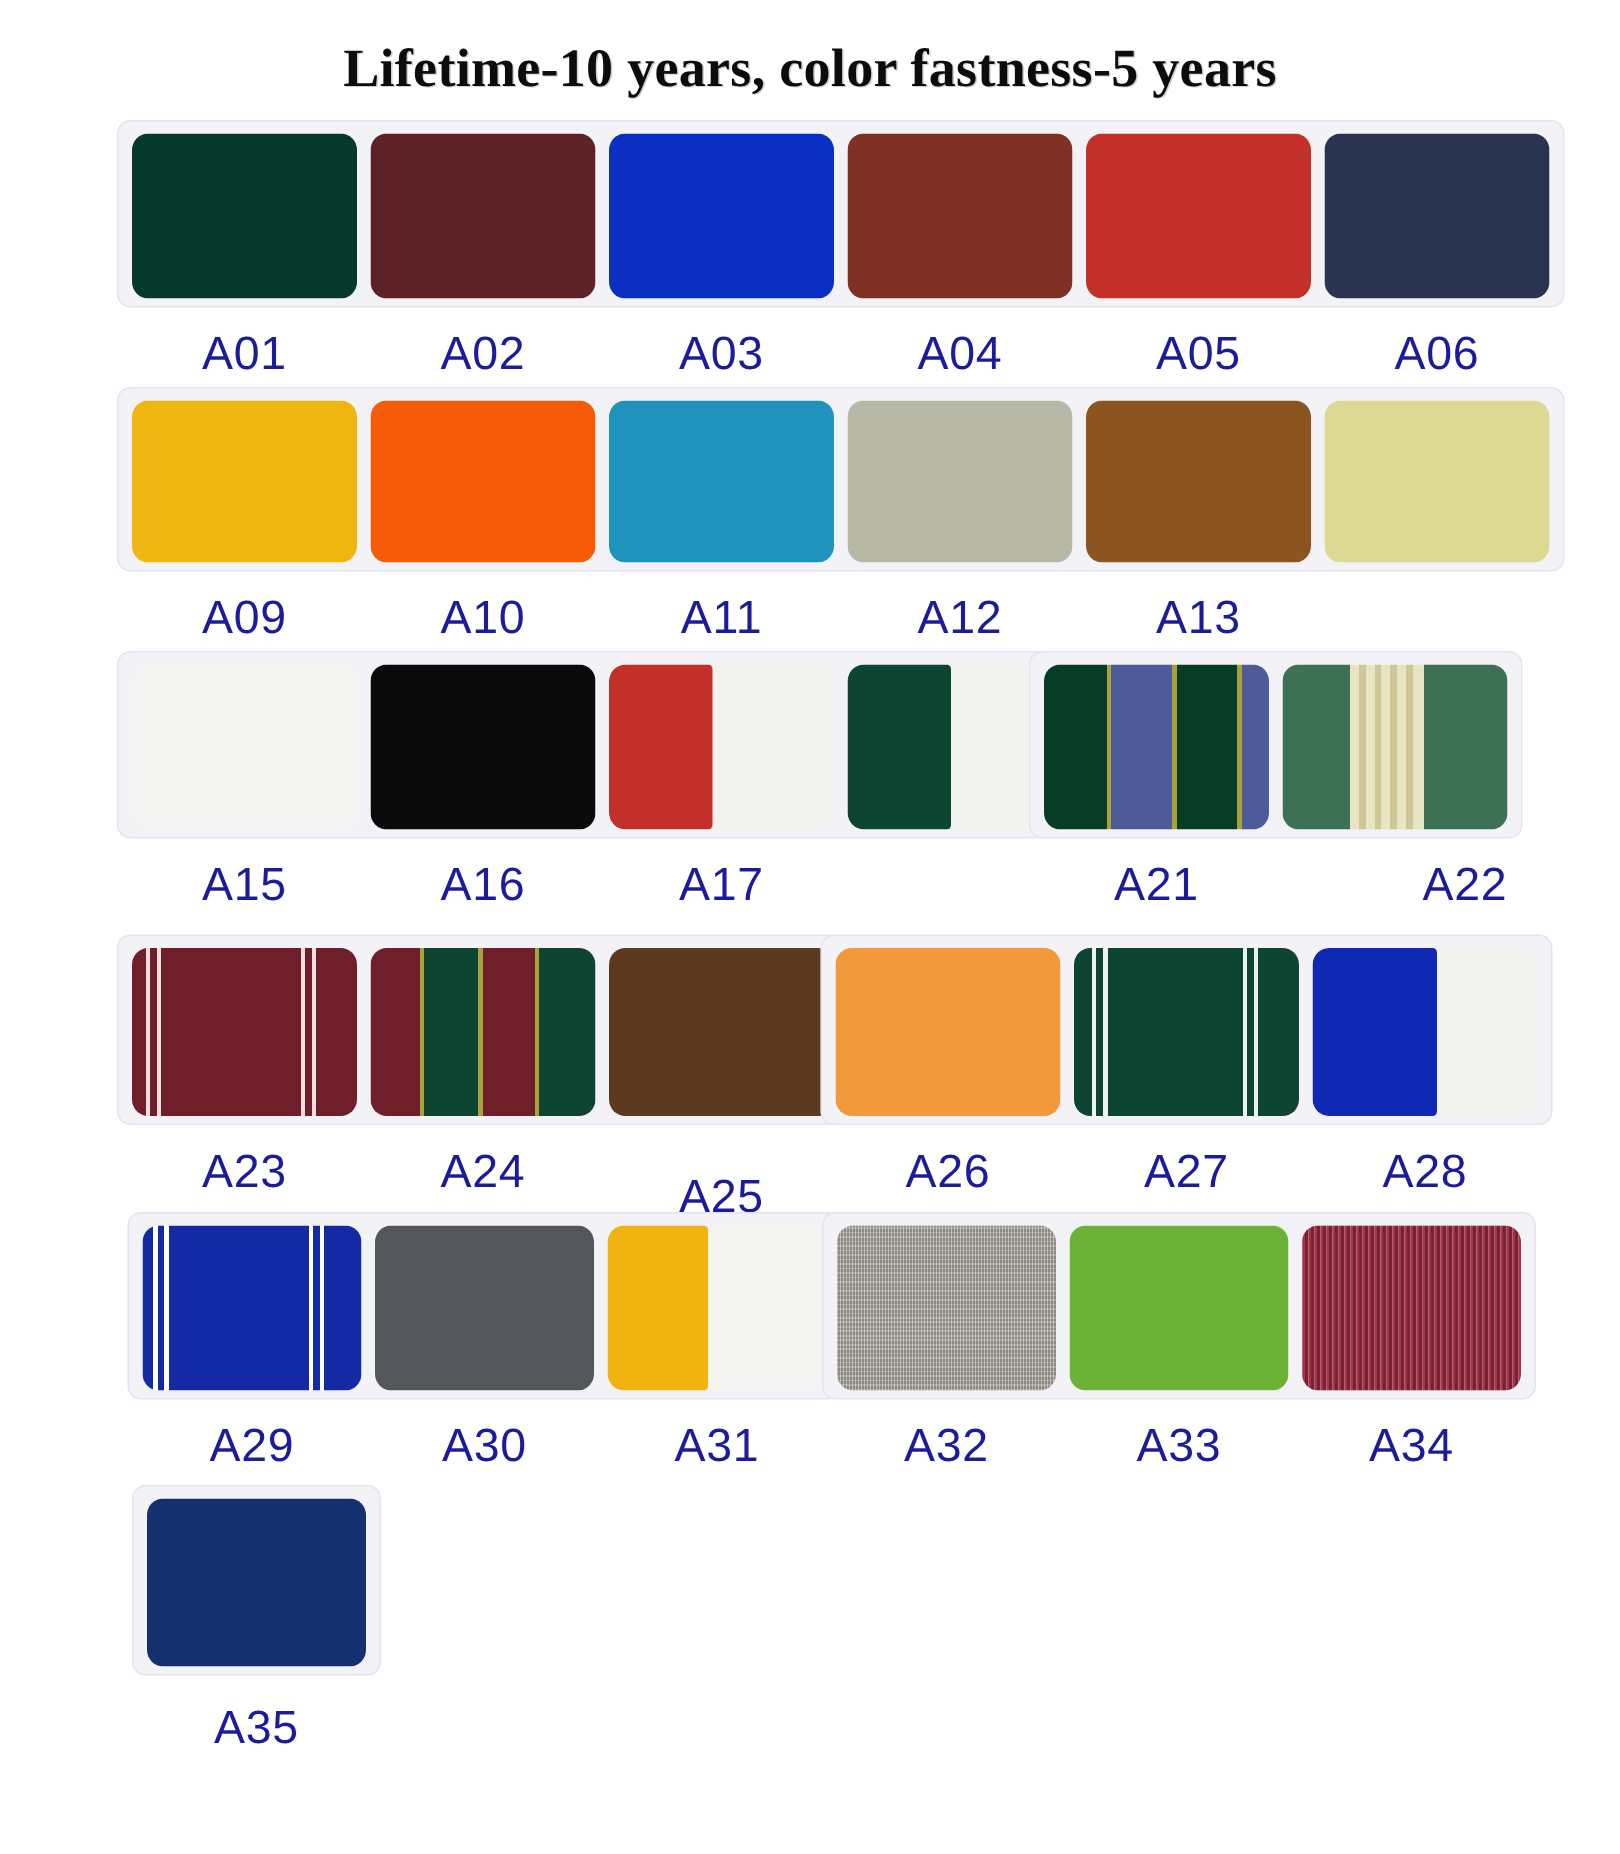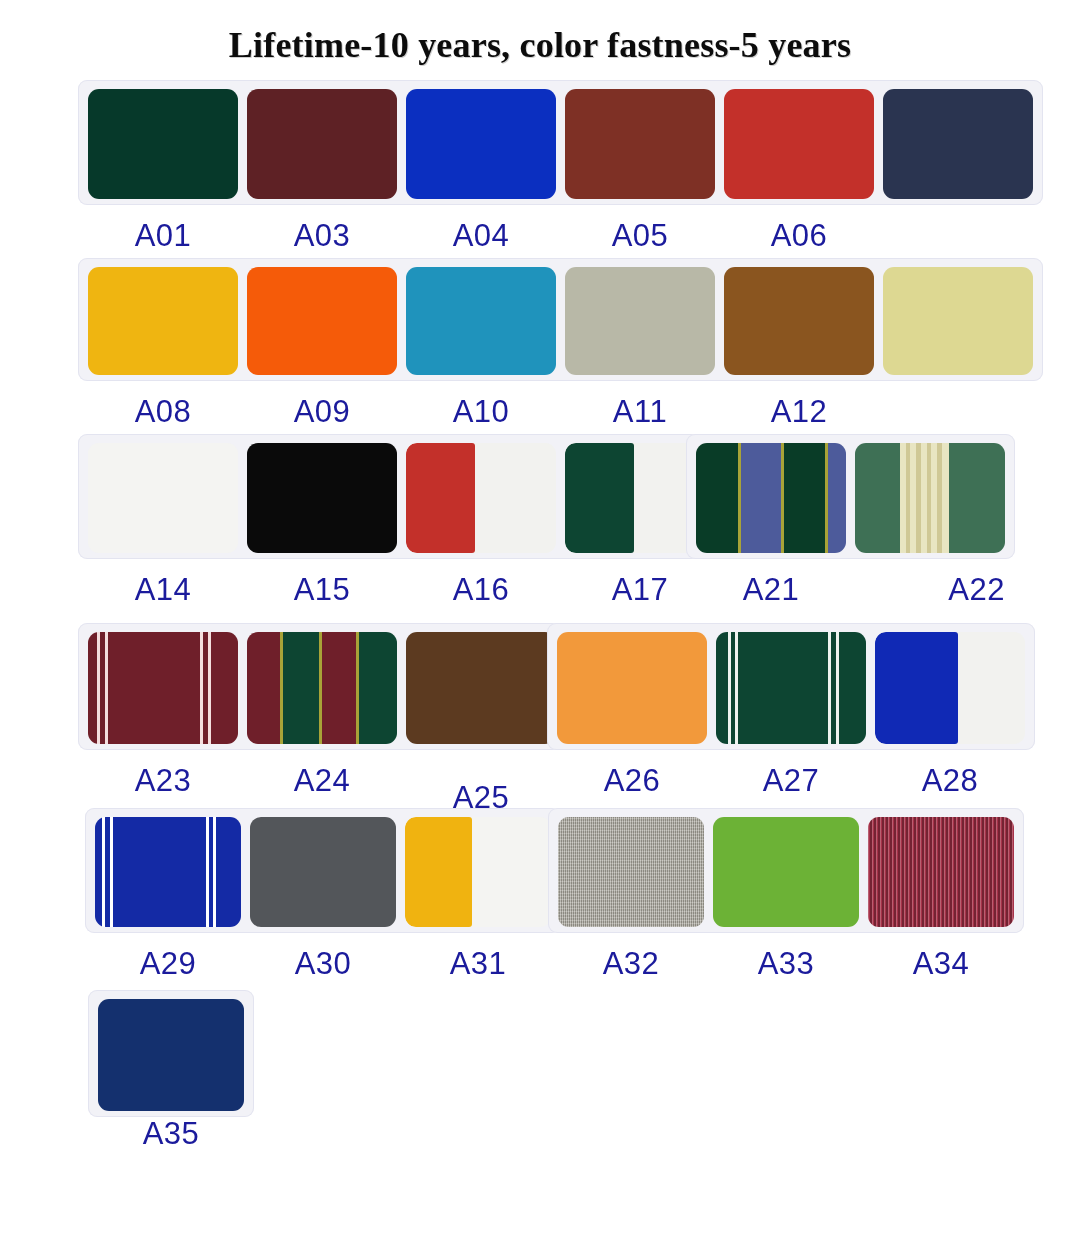--- a/index.html
+++ b/index.html
@@ -140,20 +140,23 @@
               <div class="fill" style="background: rgb(42, 52, 80);"></div>
             </div>
           </div>
         </div>
         <div style="position: absolute; left: 88px; top: 128px;">
           <div class="label-strip">
             <div style="width: 150px;">
               <div class="lbl" style="color: rgb(27, 27, 156);">A01</div>
             </div>
             <div style="width: 150px;">
+              <div class="lbl" style="color: rgb(27, 27, 156);">A02</div>
+            </div>
+            <div style="width: 150px;">
               <div class="lbl" style="color: rgb(27, 27, 156);">A03</div>
             </div>
             <div style="width: 150px;">
               <div class="lbl" style="color: rgb(27, 27, 156);">A04</div>
             </div>
             <div style="width: 150px;">
               <div class="lbl" style="color: rgb(27, 27, 156);">A05</div>
             </div>
             <div style="width: 150px;">
               <div class="lbl" style="color: rgb(27, 27, 156);">A06</div>
@@ -180,33 +183,33 @@
               <div class="fill" style="background: rgb(138, 85, 31);"></div>
             </div>
             <div class="sw" style="width: 150px; height: 108px;">
               <div class="fill" style="background: rgb(221, 216, 146);"></div>
             </div>
           </div>
         </div>
         <div style="position: absolute; left: 88px; top: 126px;">
           <div class="label-strip">
             <div style="width: 150px;">
-              <div class="lbl" style="color: rgb(27, 27, 156);">A08</div>
-            </div>
-            <div style="width: 150px;">
               <div class="lbl" style="color: rgb(27, 27, 156);">A09</div>
             </div>
             <div style="width: 150px;">
               <div class="lbl" style="color: rgb(27, 27, 156);">A10</div>
             </div>
             <div style="width: 150px;">
               <div class="lbl" style="color: rgb(27, 27, 156);">A11</div>
             </div>
             <div style="width: 150px;">
               <div class="lbl" style="color: rgb(27, 27, 156);">A12</div>
+            </div>
+            <div style="width: 150px;">
+              <div class="lbl" style="color: rgb(27, 27, 156);">A13</div>
             </div>
           </div>
         </div>
       </div>
       <div class="row" style="top: 434px;">
         <div class="panel" style="position: absolute; left: 78px;">
           <div class="swatch-strip">
             <div class="sw" style="width: 150px; height: 110px;">
               <div class="fill" style="background: rgb(244, 244, 242);"></div>
             </div>
@@ -219,23 +222,20 @@
             </div>
             <div class="sw" style="width: 150px; height: 110px;">
               <div class="fill" style="background: rgb(242, 242, 239);"></div>
               <div class="half-left" style="width: 46%; background: rgb(13, 69, 50); border-radius: 11px 3px 3px 11px;"></div>
             </div>
           </div>
         </div>
         <div style="position: absolute; left: 88px; top: 128px;">
           <div class="label-strip">
             <div style="width: 150px;">
-              <div class="lbl" style="color: rgb(27, 27, 156);">A14</div>
-            </div>
-            <div style="width: 150px;">
               <div class="lbl" style="color: rgb(27, 27, 156);">A15</div>
             </div>
             <div style="width: 150px;">
               <div class="lbl" style="color: rgb(27, 27, 156);">A16</div>
             </div>
             <div style="width: 150px;">
               <div class="lbl" style="color: rgb(27, 27, 156);">A17</div>
             </div>
           </div>
         </div>
@@ -371,21 +371,21 @@
         </div>
       </div>
       <div class="row" style="top: 990px;">
         <div class="panel" style="position: absolute; left: 88px;">
           <div class="swatch-strip">
             <div class="sw" style="width: 146px; height: 112px;">
               <div class="fill" style="background: rgb(20, 48, 110);"></div>
             </div>
           </div>
         </div>
-        <div style="position: absolute; left: 98px; top: 116px;">
+        <div style="position: absolute; left: 98px; top: 134px;">
           <div class="label-strip">
             <div style="width: 146px;">
               <div class="lbl" style="color: rgb(27, 27, 156);">A35</div>
             </div>
           </div>
         </div>
       </div>
     </div>
 
 

